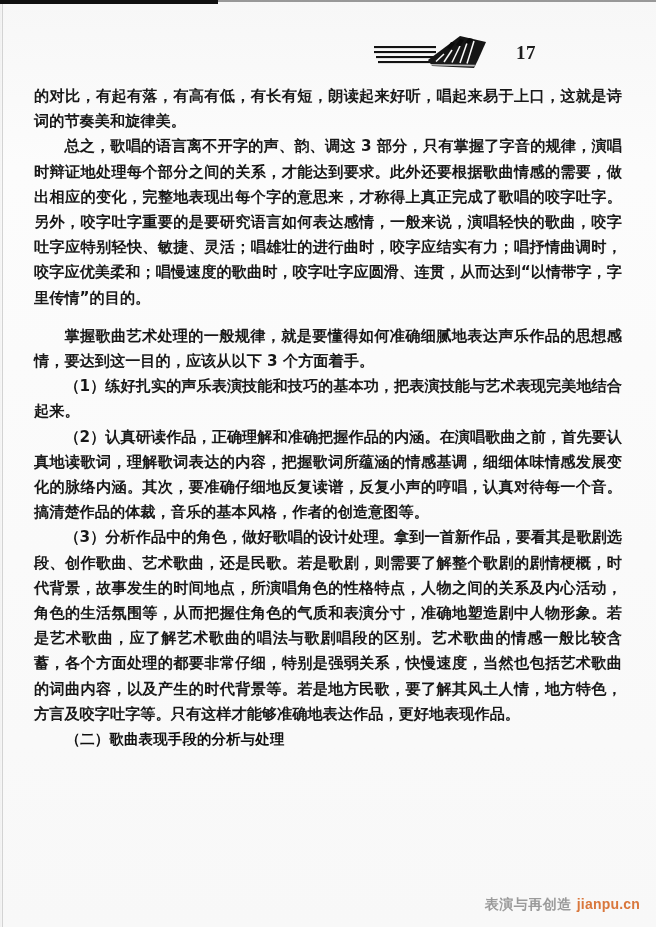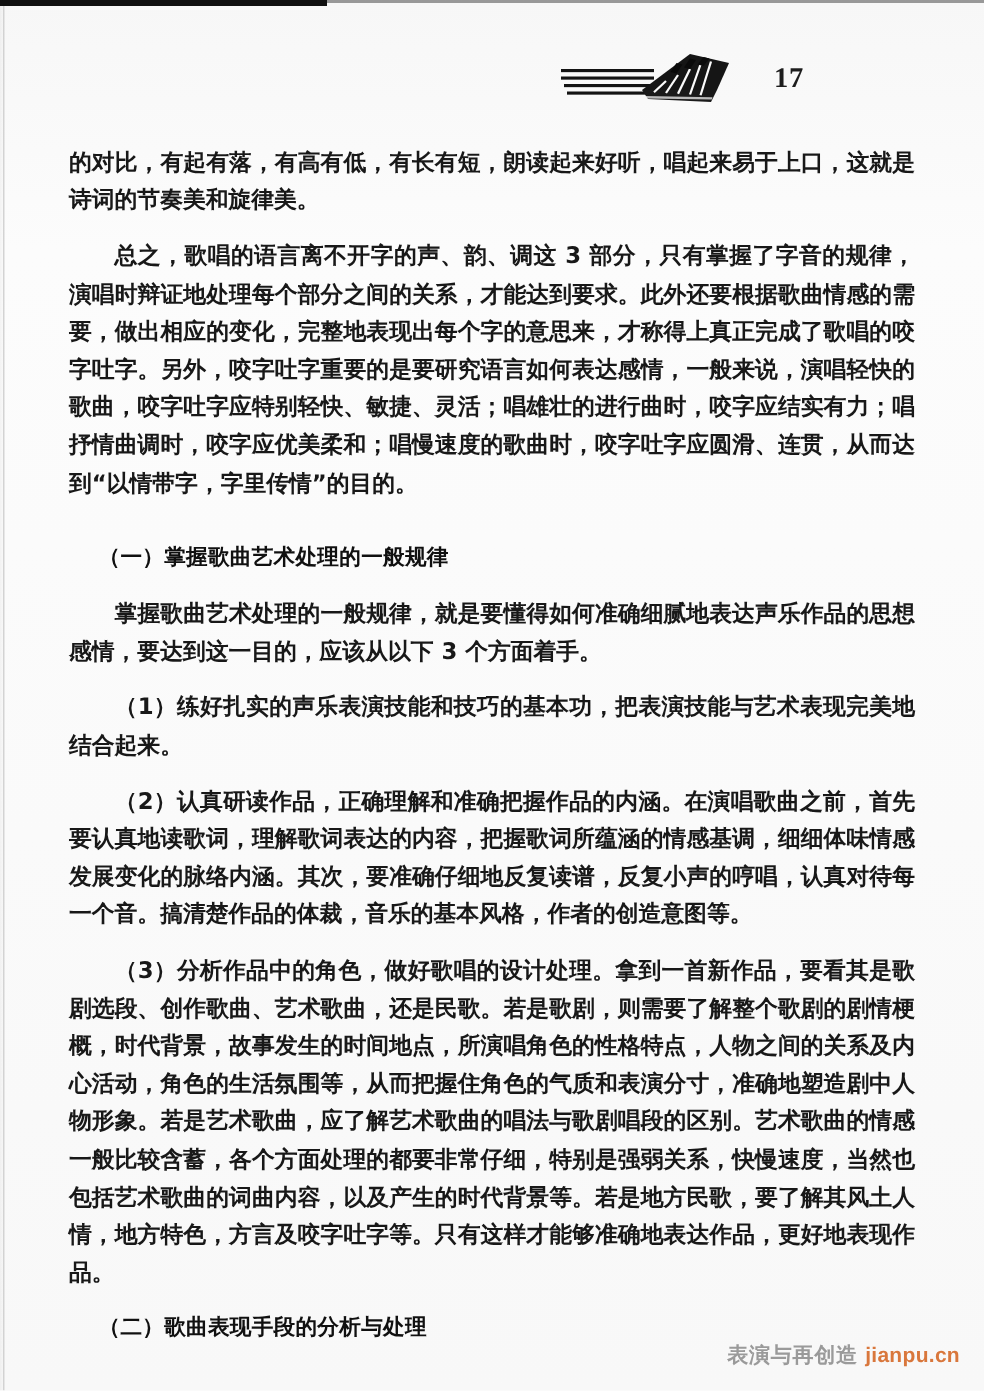--- a/index.html
+++ b/index.html
@@ -86,21 +86,21 @@
     width: 588px;
   }
 
   .para {
     font-family: "DejaVu Sans", sans-serif;
     font-size: 15.2px;
     line-height: 25.2px;
     color: #181818;
     text-align: justify;
     text-justify: inter-character;
-    margin: 12px;
+    margin: 0;
     text-indent: 2em;
     font-weight: 600;
     -webkit-font-smoothing: none;
   }
   .para.noindent { text-indent: 0; }
 
   .heading-main {
     font-family: "DejaVu Sans", sans-serif;
     font-size: 15.2px;
     line-height: 25.2px;
@@ -191,21 +191,20 @@
     </div>
 
     <div class="page-number">17</div>
   </div>
 
   <div class="body-text">
       <p class="para noindent">的对比，有起有落，有高有低，有长有短，朗读起来好听，唱起来易于上口，这就是诗词的节奏美和旋律美。</p>
       <p class="para">总之，歌唱的语言离不开字的声、韵、调这 3 部分，只有掌握了字音的规律，演唱时辩证地处理每个部分之间的关系，才能达到要求。此外还要根据歌曲情感的需要，做出相应的变化，完整地表现出每个字的意思来，才称得上真正完成了歌唱的咬字吐字。另外，咬字吐字重要的是要研究语言如何表达感情，一般来说，演唱轻快的歌曲，咬字吐字应特别轻快、敏捷、灵活；唱雄壮的进行曲时，咬字应结实有力；唱抒情曲调时，咬字应优美柔和；唱慢速度的歌曲时，咬字吐字应圆滑、连贯，从而达到“以情带字，字里传情”的目的。</p>
       <div class="spacer-sm"></div>
       <div class="spacer-xs"></div>
-      <p class="heading-sub">（一）掌握歌曲艺术处理的一般规律</p>
       <p class="para">掌握歌曲艺术处理的一般规律，就是要懂得如何准确细腻地表达声乐作品的思想感情，要达到这一目的，应该从以下 3 个方面着手。</p>
       <p class="para">（1）练好扎实的声乐表演技能和技巧的基本功，把表演技能与艺术表现完美地结合起来。</p>
       <p class="para">（2）认真研读作品，正确理解和准确把握作品的内涵。在演唱歌曲之前，首先要认真地读歌词，理解歌词表达的内容，把握歌词所蕴涵的情感基调，细细体味情感发展变化的脉络内涵。其次，要准确仔细地反复读谱，反复小声的哼唱，认真对待每一个音。搞清楚作品的体裁，音乐的基本风格，作者的创造意图等。</p>
       <p class="para">（3）分析作品中的角色，做好歌唱的设计处理。拿到一首新作品，要看其是歌剧选段、创作歌曲、艺术歌曲，还是民歌。若是歌剧，则需要了解整个歌剧的剧情梗概，时代背景，故事发生的时间地点，所演唱角色的性格特点，人物之间的关系及内心活动，角色的生活氛围等，从而把握住角色的气质和表演分寸，准确地塑造剧中人物形象。若是艺术歌曲，应了解艺术歌曲的唱法与歌剧唱段的区别。艺术歌曲的情感一般比较含蓄，各个方面处理的都要非常仔细，特别是强弱关系，快慢速度，当然也包括艺术歌曲的词曲内容，以及产生的时代背景等。若是地方民歌，要了解其风土人情，地方特色，方言及咬字吐字等。只有这样才能够准确地表达作品，更好地表现作品。</p>
       <p class="heading-sub">（二）歌曲表现手段的分析与处理</p>
     </div>
 
   <div class="watermark">
     <span class="wm-cn">表演与再创造</span><span class="wm-en">jianpu.cn</span>
   </div>

